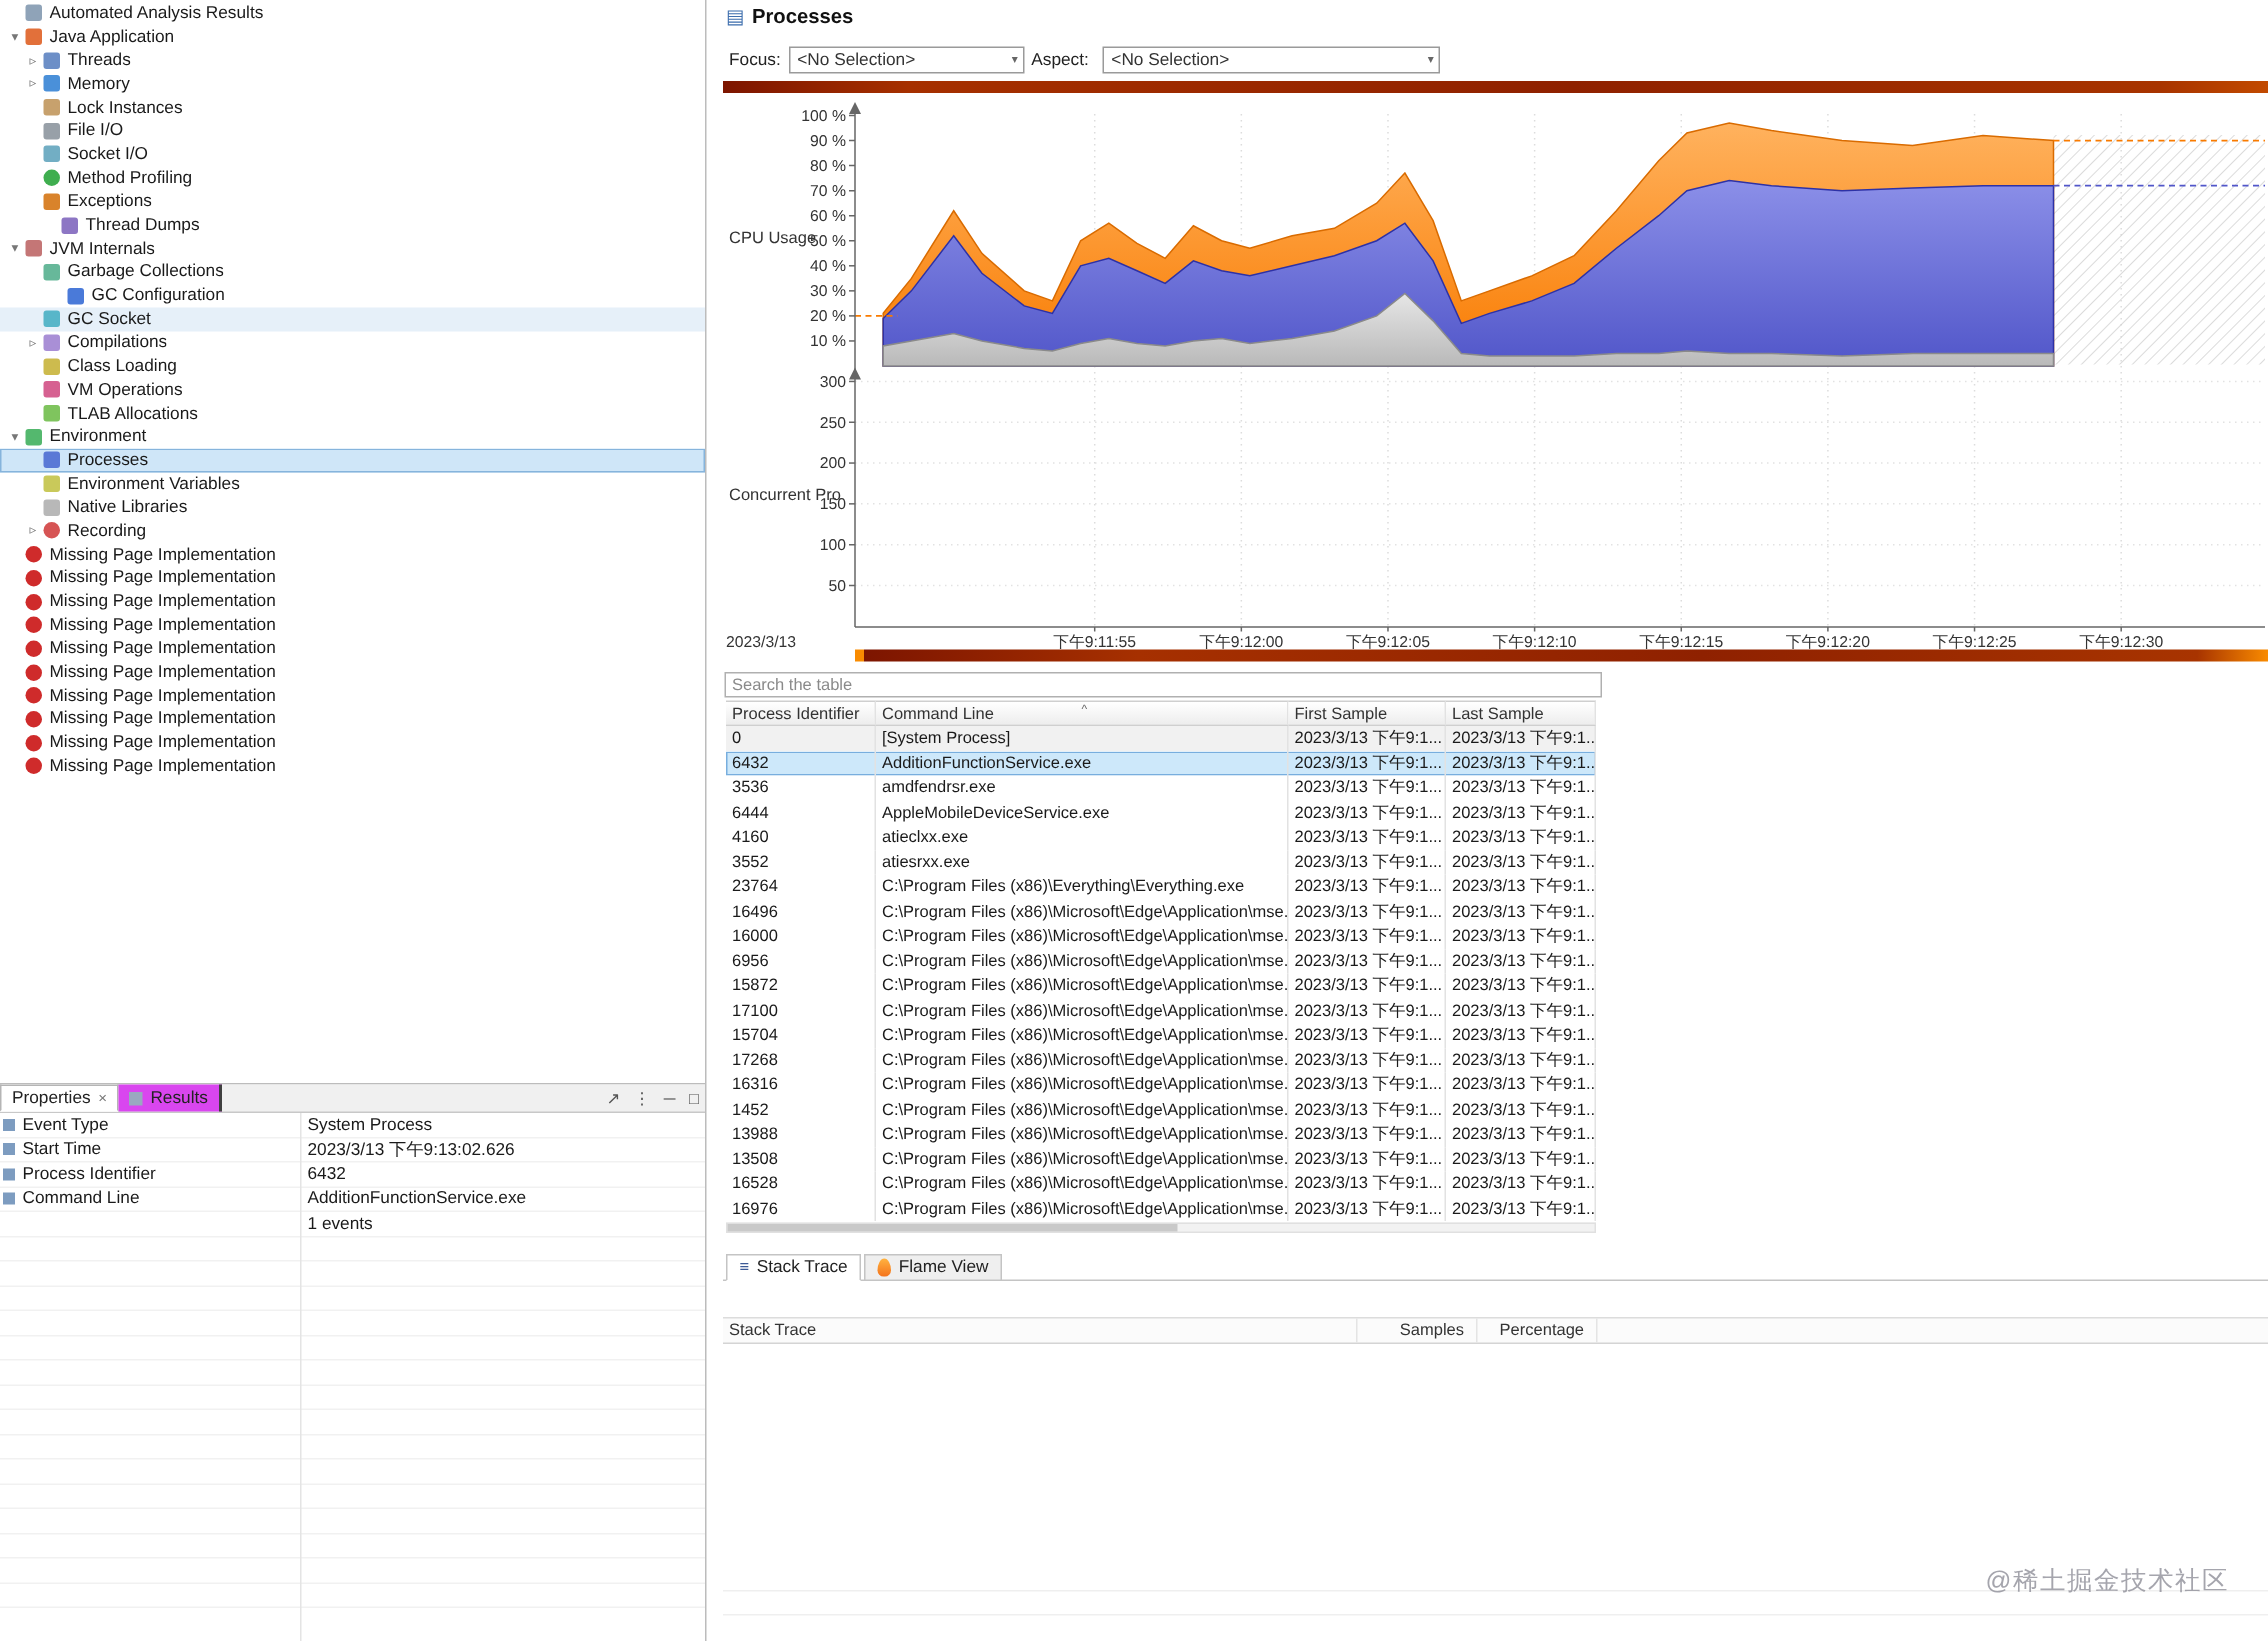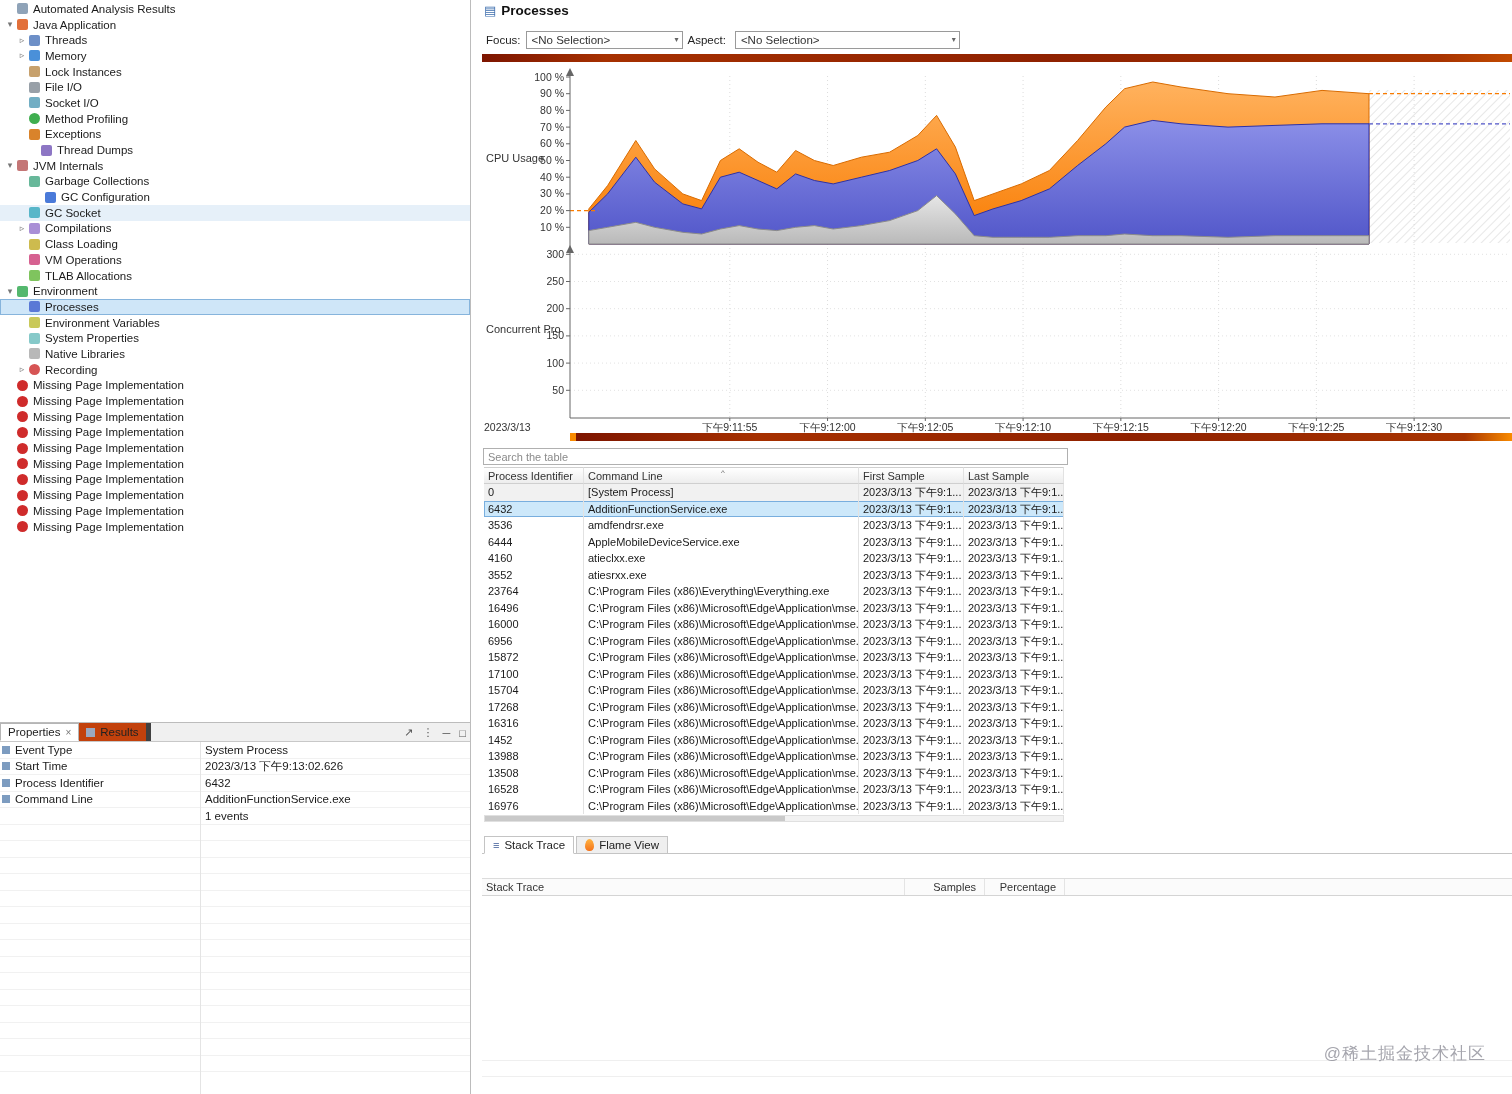--- a/index.html
+++ b/index.html
@@ -27,21 +27,21 @@
 .i-environment-variables{background:#c9c95a}.i-system-properties{background:#86c9c9}
 .i-native-libraries{background:#b8b8b8}
 .i-recording{background:#d65454;border-radius:50%}
 .i-event-browser{background:#909090}
 .i-missing-page{background:#cf2b2b;border-radius:50%}
 #vsplit{position:absolute;left:470px;top:0;width:1px;height:1094px;background:#bcbcbc}
 
 
 #props{position:absolute;left:0;top:722px;width:470px;height:372px;border-top:1px solid #bcbcbc;background:#fff}
 .ptabbar{height:19px;background:#f0f0f0;border-bottom:1px solid #c8c8c8;display:flex;align-items:stretch;position:relative}
-.ptab{padding:0 7px;display:flex;align-items:center;gap:5px;font-size:11.5px;color:#222;border-right:5px solid #404040;background:#c2410c}
+.ptab{padding:0 7px;display:flex;align-items:center;gap:5px;font-size:11.5px;color:#222;border-right:2px solid #404040;background:#d946ef}
 .ptab.active{background:#fff;border:1px solid #b5b5b5;border-bottom:1px solid #fff}
 .ptab .close{color:#777;font-size:10px}
 .ticon16{width:9px;height:9px;background:#9aa8c0;display:inline-block}
 .picons{position:absolute;right:4px;top:0;height:19px;display:flex;align-items:center;gap:9px;color:#555;font-size:11px}
 .picons span{cursor:default}
 .phead{height:17px;background:#f6f6f6;border-bottom:1px solid #d8d8d8;position:relative;font-size:11.5px;color:#333}
 .phf{position:absolute;left:2px;top:2px}
 .phv{position:absolute;left:205px;top:2px}
 .prow{display:flex;height:16.5px;align-items:center;border-bottom:1px solid #f1f1f1;font-size:11.5px}
 .pfield{width:200px;display:flex;align-items:center;gap:5px;padding-left:2px;flex:none;overflow:hidden}
@@ -197,25 +197,20 @@
       </div>
       <div class="tree-item selected" style="padding-left: 16px;">
         <span class="arrow"></span>
         <span class="ticon i-processes"></span>
         <span class="tlabel">Processes</span>
       </div>
       <div class="tree-item" style="padding-left: 16px;">
         <span class="arrow"></span>
         <span class="ticon i-environment-variables"></span>
         <span class="tlabel">Environment Variables</span>
-      </div>
-      <div class="tree-item" style="padding-left: 16px;">
-        <span class="arrow"></span>
-        <span class="ticon i-system-properties"></span>
-        <span class="tlabel">System Properties</span>
       </div>
       <div class="tree-item" style="padding-left: 16px;">
         <span class="arrow"></span>
         <span class="ticon i-native-libraries"></span>
         <span class="tlabel">Native Libraries</span>
       </div>
       <div class="tree-item" style="padding-left: 16px;">
         <span class="arrow">▹</span>
         <span class="ticon i-recording"></span>
         <span class="tlabel">Recording</span>

